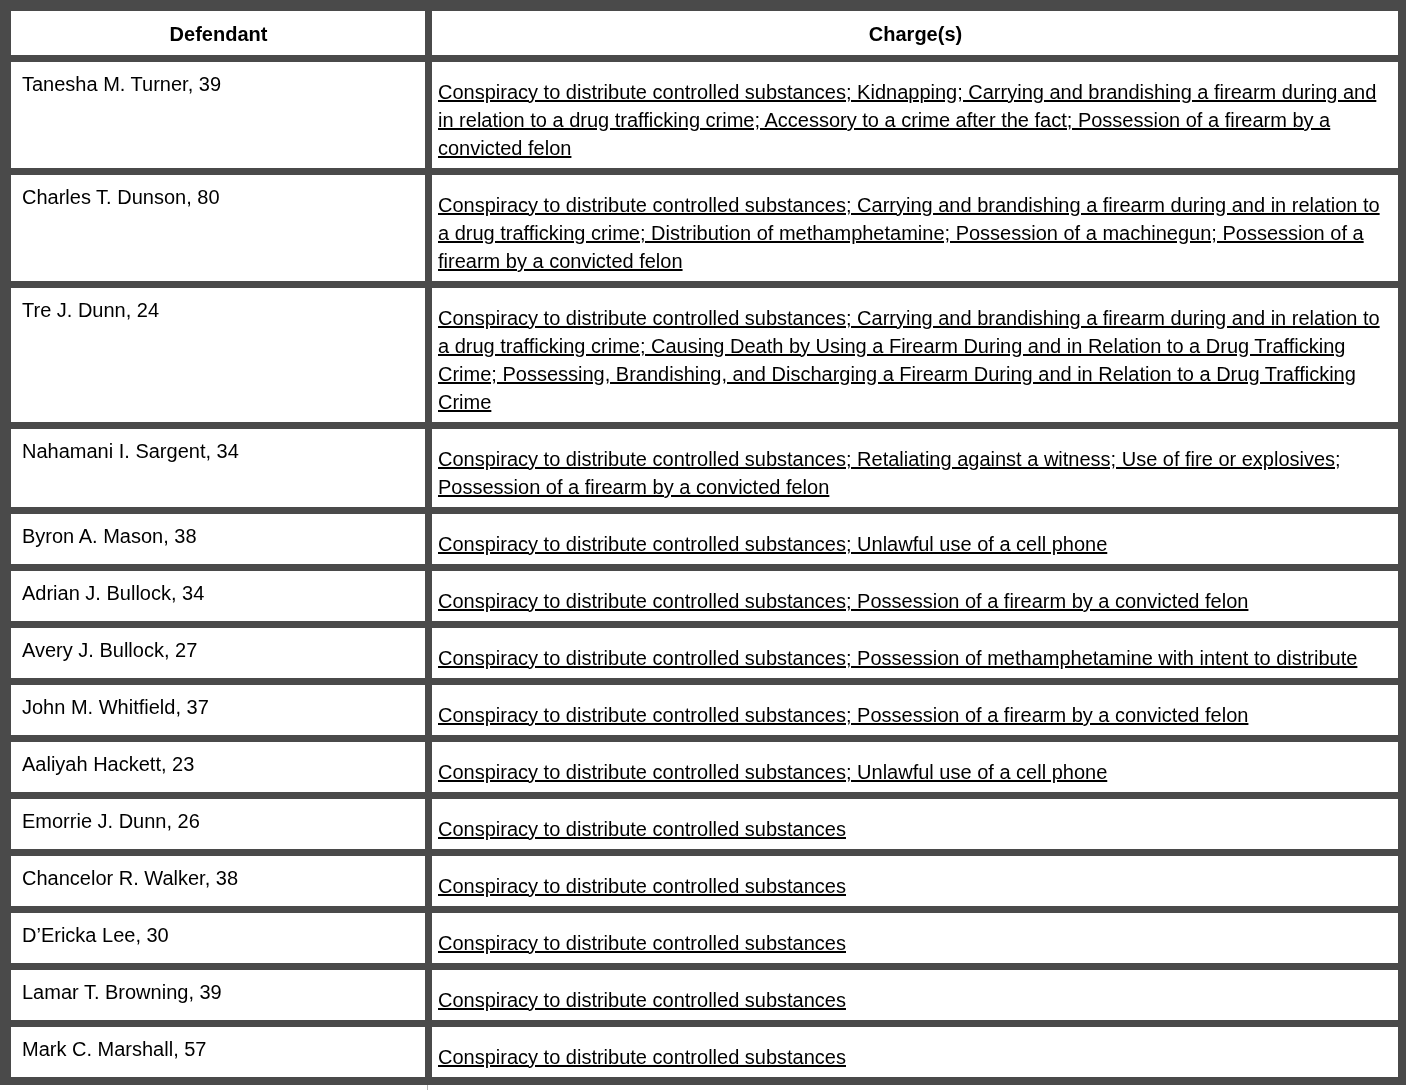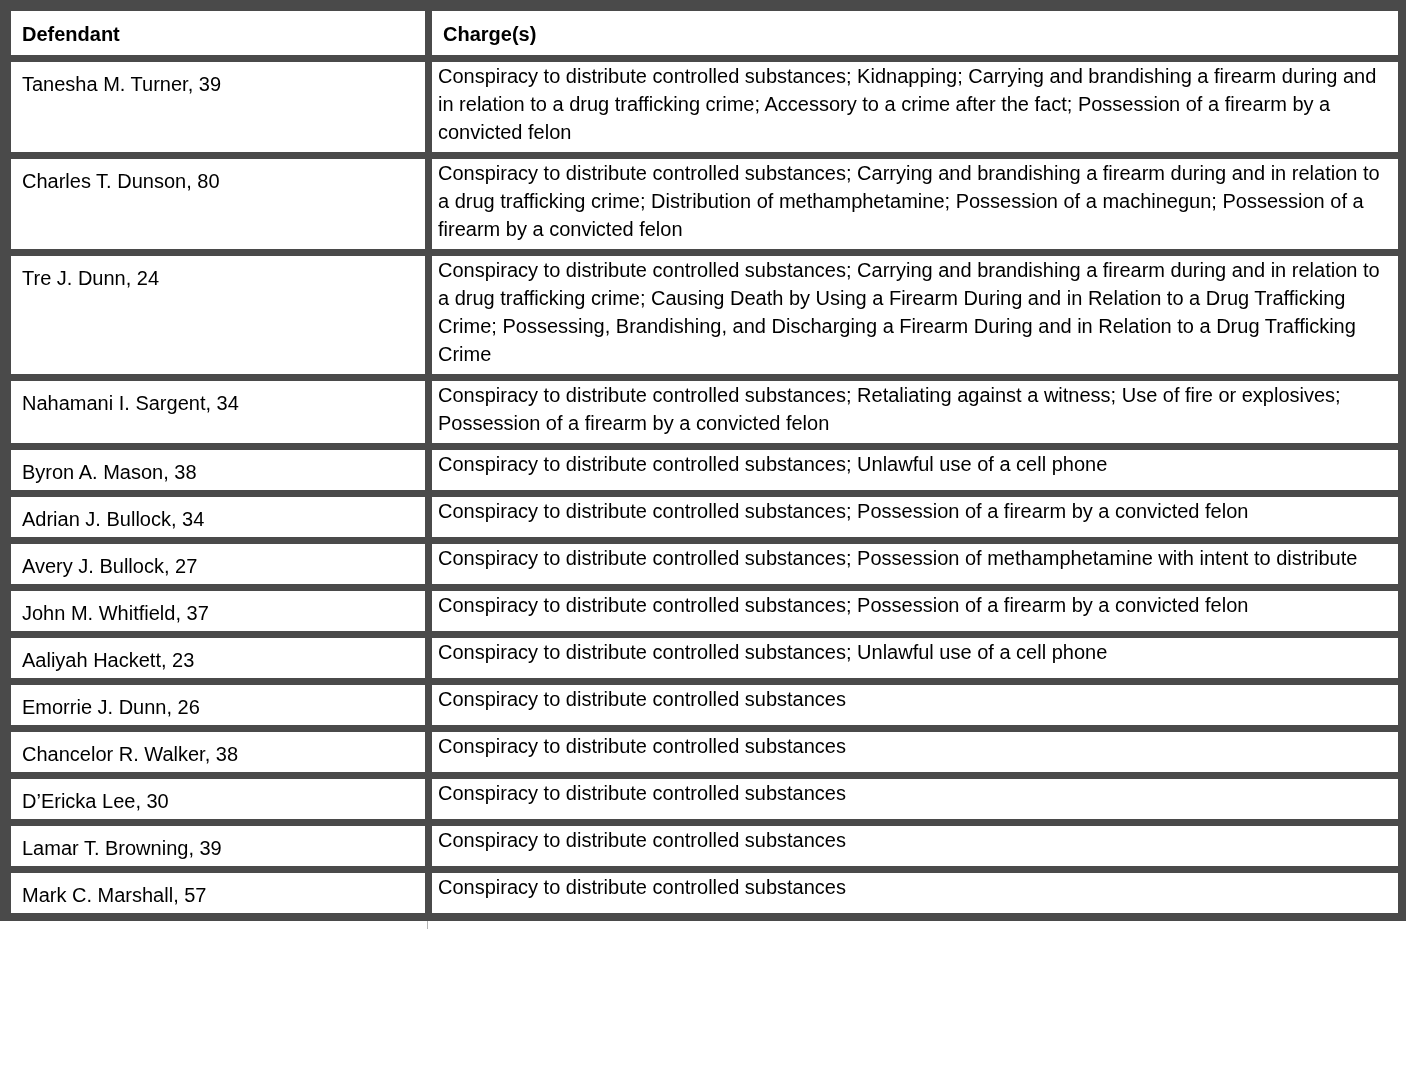--- a/index.html
+++ b/index.html
@@ -25,26 +25,28 @@
   .cell {
     background: #ffffff;
     box-sizing: border-box;
     font-size: 20px;
     line-height: 28px;
     overflow: hidden;
   }
   .cell.header {
     font-weight: bold;
     padding: 9px 10px 7px 11px;
+    text-align: center;
   }
   .cell.name {
     padding: 8px 10px 4px 11px;
   }
   .cell.charges {
-    padding: 0 12px 6px 6px;
+    padding: 16px 12px 6px 6px;
+    text-decoration: underline;
   }
   
   .bottom-sliver {
     position: relative;
     width: 1406px;
     height: 8px;
     background: #ffffff;
   }
   .bottom-sliver .hairline {
     position: absolute;

